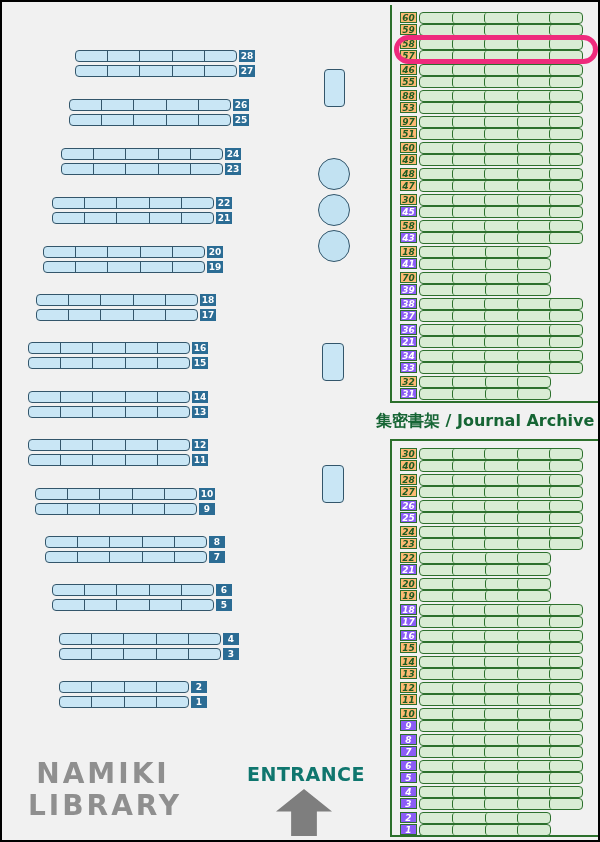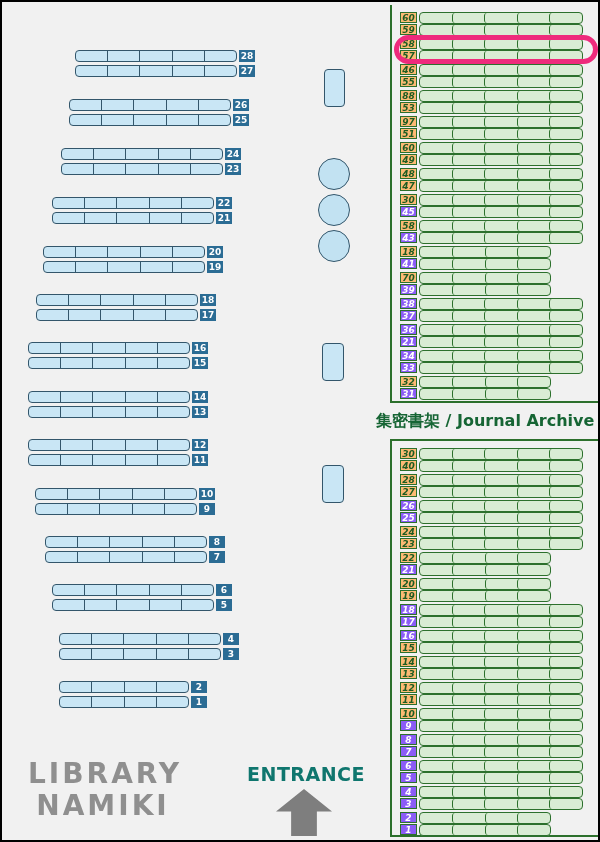--- a/index.html
+++ b/index.html
@@ -988,19 +988,19 @@
           <div class="cell"></div>
           <div class="cell"></div>
           <div class="cell"></div>
         </div>
       </div>
     </div>
 
   <div class="ring" style="border-color: rgb(238, 43, 124);"></div>
 
   <div class="title">
+    <div>NAMIKI</div>
     <div>LIBRARY</div>
-    <div>NAMIKI</div>
   </div>
 
   <div class="entrance">ENTRANCE</div>
   <div class="arrow"></div>
 </div>
 
 </body></html>

